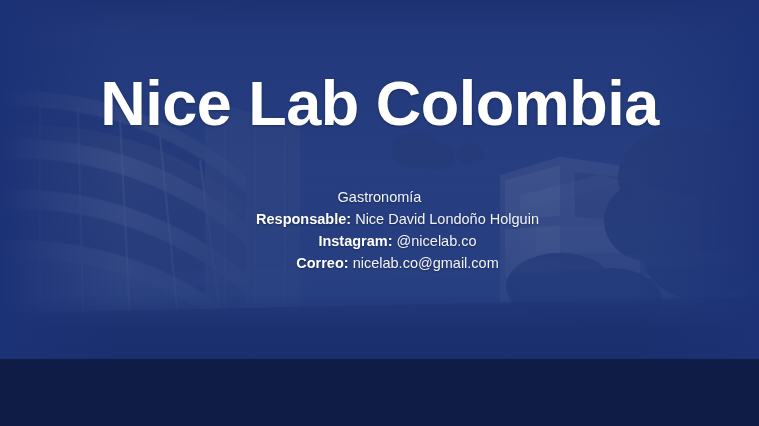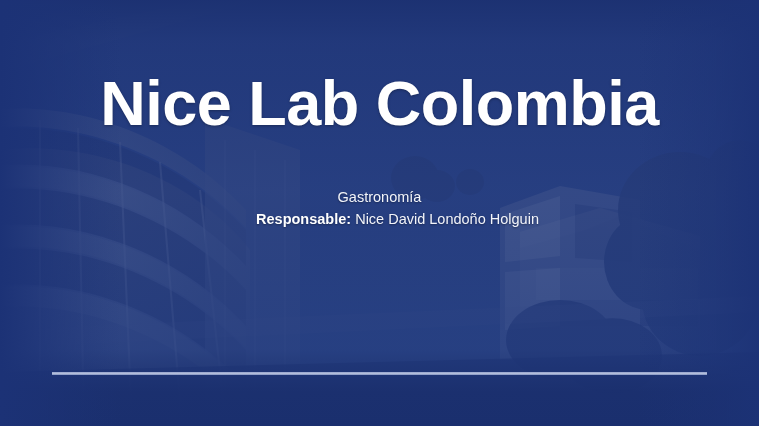--- a/index.html
+++ b/index.html
@@ -6,21 +6,21 @@
     margin: 0;
     padding: 0;
     background: #0f1c45;
   }
   body {
     font-family: "Liberation Sans", sans-serif;
   }
   #slide {
     position: relative;
     width: 759px;
-    height: 426px;
+    height: 359px;
     overflow: hidden;
     background: #1e3578;
   }
 
   
   #photo-layer {
     position: absolute;
     inset: 0;
     overflow: hidden;
   }
@@ -222,22 +222,30 @@
       <div class="line">
         <span class="val">Gastronomía</span>
       </div>
 
       <div class="line">
         <span class="lbl">Responsable:</span>
         <span class="val">Nice David Londoño Holguin</span>
       </div>
 
 
-
-
+      <div class="line">
+        <span class="lbl">Instagram:</span>
+        <span class="val">@nicelab.co</span>
+      </div>
+
+
+      <div class="line">
+        <span class="lbl">Correo:</span>
+        <span class="val">nicelab.co@gmail.com</span>
+      </div>
 
 
     </div>
 
     <div id="divider"></div>
 
   </div>
 </div>
 
 </body></html>

